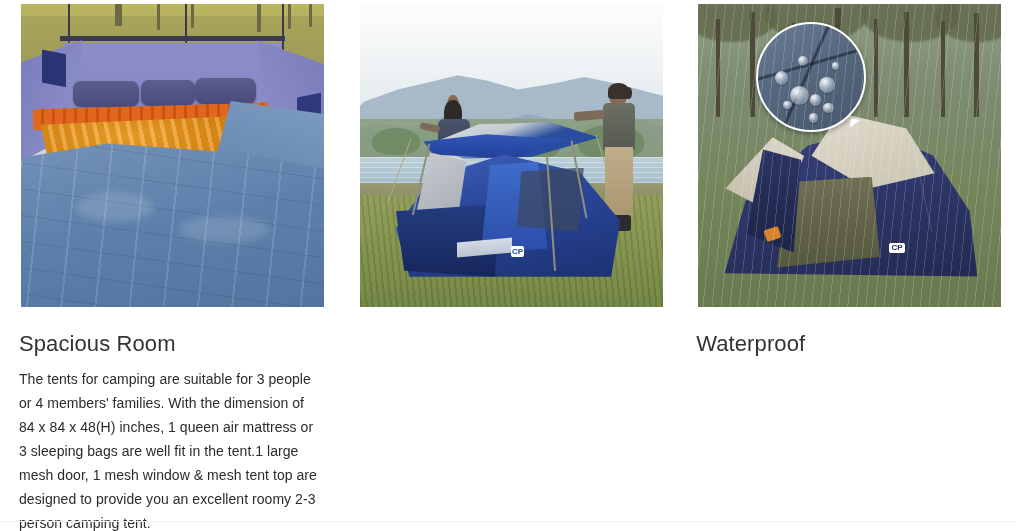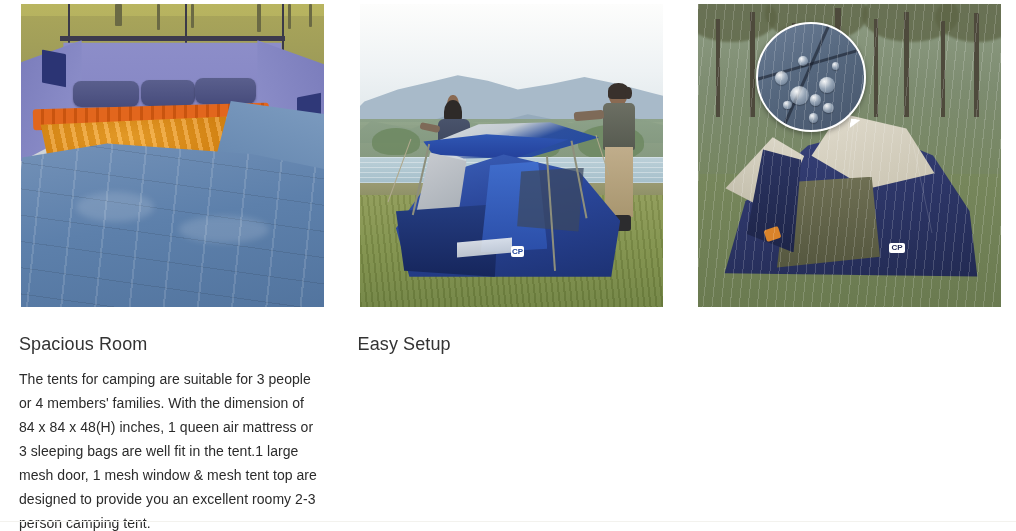--- a/index.html
+++ b/index.html
@@ -12,21 +12,21 @@
   }
   .feature-grid{
     position:absolute;left:0;top:0;width:1016px;height:531px;
     display:flex;
   }
   .feature-col{width:338.6px;padding:4px 21px 0 21px;box-sizing:border-box;}
   .media-frame{
     width:303px;height:303px;position:relative;overflow:hidden;background:#cfd4d9;
   }
   .feature-title{
-    margin:26px 0 0 -2px;font-size:18px;font-weight:400;color:#333333;
+    margin:26px 0 0 -2px;font-size:22px;font-weight:400;color:#333333;
     letter-spacing:.1px;line-height:22px;
   }
   .feature-body{
     margin:12px 0 0 -2px;font-size:14px;color:#2b2b2b;line-height:24px;
     max-width:305px;letter-spacing:.05px;
   }
   .bottom-rule{
     position:absolute;left:0;top:521px;width:1016px;height:1px;background:#f3f2ee;
   }
 
@@ -262,21 +262,20 @@
       <div class="i2-pole" style="left:72%;top:45%;width:2px;height:26%;transform:rotate(-11deg);"></div>
       <div class="i2-pole" style="left:63%;top:50%;width:2px;height:38%;transform:rotate(-4deg);"></div>
       <div class="i2-pole" style="left:13%;top:44%;width:1px;height:22%;transform:rotate(20deg);background:#b0a98d;"></div>
       <div class="i2-pole" style="left:80%;top:43%;width:1px;height:14%;transform:rotate(-18deg);background:#b0a98d;"></div>
 
       <div class="i2-logo">
         <div class="box">CP</div>
       </div>
     </div>
 
-    <div class="feature-title">Easy Setup</div>
   </div>
 
   <div class="feature-col">
     <div class="media-frame">
       <div class="i3-bg"></div>
       <div class="i3-trees">
         <div class="i3-canopy" style="left:-4%;top:-6%;width:30%;height:26%;"></div>
         <div class="i3-canopy" style="left:22%;top:-10%;width:34%;height:30%;"></div>
         <div class="i3-canopy" style="left:54%;top:-8%;width:32%;height:28%;"></div>
         <div class="i3-canopy" style="left:78%;top:-6%;width:28%;height:26%;"></div>
@@ -314,17 +313,18 @@
         <div class="drop" style="left:62%;top:74%;width:10%;height:10%;"></div>
         <div class="drop" style="left:24%;top:72%;width:8%;height:8%;"></div>
         <div class="drop" style="left:70%;top:36%;width:7%;height:7%;"></div>
         <div class="drop" style="left:48%;top:84%;width:9%;height:9%;"></div>
       </div>
       <div class="i3-magtail"></div>
 
       <div class="i3-rain"></div>
     </div>
 
+    <div class="feature-title">Waterproof</div>
   </div>
 
 </div>
 
 <div class="bottom-rule"></div>
 
 </body></html>

